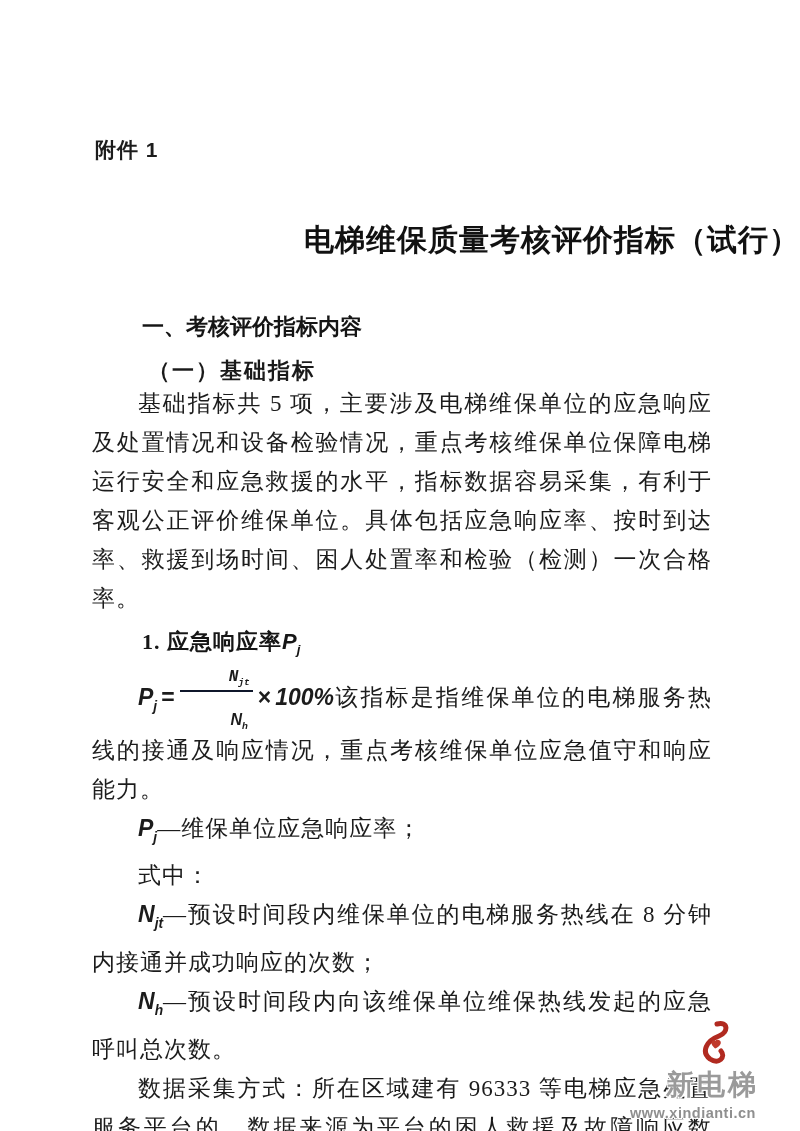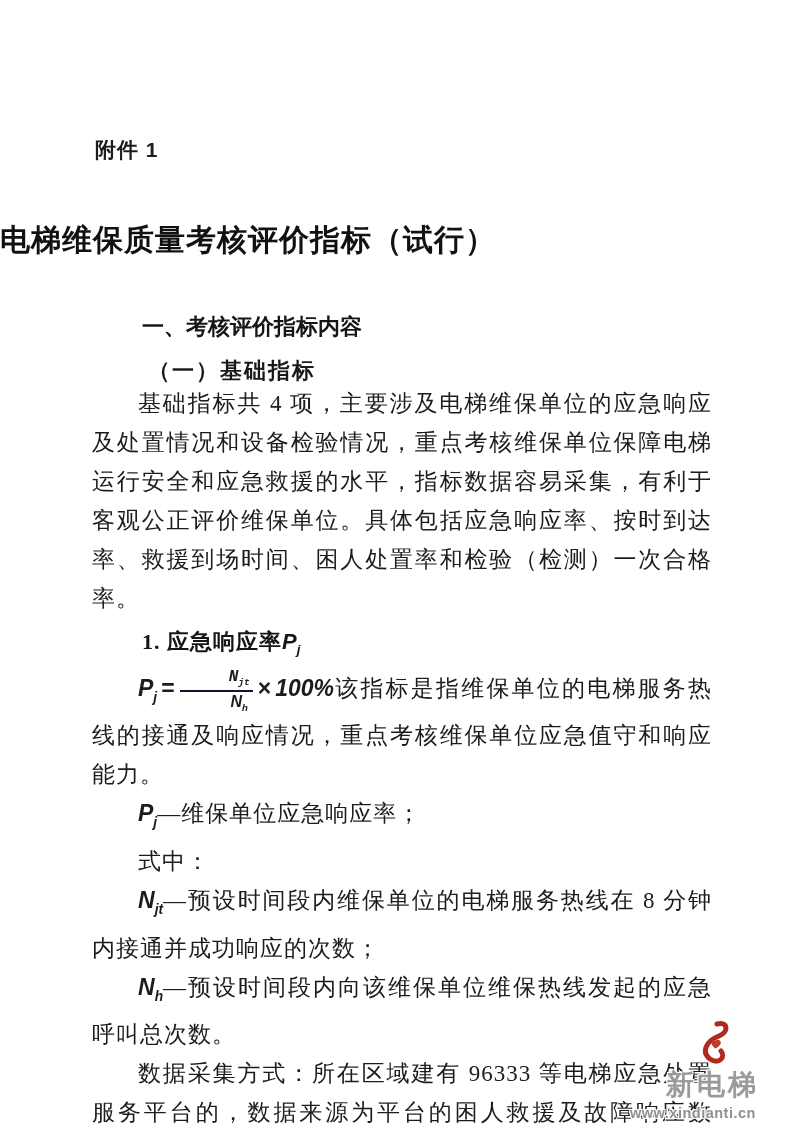--- a/index.html
+++ b/index.html
@@ -8,21 +8,21 @@
     background:#ffffff; color:#1c1c1c; overflow:hidden;
     font-family:"Liberation Serif","DejaVu Serif",serif;
   }
   .attachment {
     position:absolute; top:136px; left:95px;
     font-family:"Liberation Sans","DejaVu Sans",sans-serif;
     font-weight:bold; font-size:21px; letter-spacing:1px;
   }
   .title {
     position:absolute; top:220px; left:0; width:100%; margin:0;
-    text-align:left;
+    text-align:right;
     font-family:"Liberation Sans","DejaVu Sans",sans-serif;
     font-weight:900; font-size:30px; letter-spacing:1px; color:#111;
   }
   .content { position:absolute; top:312px; left:92px; width:620px; }
   .h-sec {
     margin:0 0 0 50px; line-height:30px;
     font-family:"Liberation Sans","DejaVu Sans",sans-serif;
     font-weight:bold; font-size:22px; color:#151515;
   }
   .h-sub {
@@ -48,21 +48,21 @@
   .formula { white-space:nowrap; letter-spacing:0; }
   .formula .eq, .formula .times {
     font-family:"Liberation Sans","DejaVu Sans",sans-serif;
     font-weight:bold; padding:0 4px;
   }
   .frac {
     display:inline-block; vertical-align:middle; text-align:center;
     font-size:16px; line-height:1.15; margin:0 1px;
   }
   .frac .num { display:block; border-bottom:2px solid #0f172a; padding:0 3px 1px;font-family:Liberation Mono, monospace; }
-  .frac .den { display:block; padding-top:1px; }
+  .frac .den { display:block; padding-top:19px; }
   .pct {
     font-family:"Liberation Sans","DejaVu Sans",sans-serif;
     font-style:italic; font-weight:bold;
   }
   .def .sym { font-weight:bold; }
   .watermark {
     position:absolute; right:5px; bottom:10px; width:165px;
     font-family:"Liberation Sans","DejaVu Sans",sans-serif;
     user-select:none;
   }
@@ -86,21 +86,21 @@
   <div class="attachment">附件 1</div>
 
   <h1 class="title">电梯维保质量考核评价指标（试行）</h1>
 
   <div class="content">
 
     <h2 class="h-sec">一、考核评价指标内容</h2>
 
     <h3 class="h-sub">（一）基础指标</h3>
 
-    <p class="body justify indent para1">基础指标共 4 项，主要涉及电梯维保单位的应急响应及处置情况和设备检验情况，重点考核维保单位保障电梯运行安全和应急救援的水平，指标数据容易采集，有利于客观公正评价维保单位。具体包括应急响应率、按时到达率、救援到场时间、困人处置率和检验（检测）一次合格率。</p>
+    <p class="body justify indent para1">基础指标共 5 项，主要涉及电梯维保单位的应急响应及处置情况和设备检验情况，重点考核维保单位保障电梯运行安全和应急救援的水平，指标数据容易采集，有利于客观公正评价维保单位。具体包括应急响应率、按时到达率、救援到场时间、困人处置率和检验（检测）一次合格率。</p>
 
     <h4 class="h-item"><span>1. 应急响应率</span><span class="sym"><span>P</span><sub>j</sub></span></h4>
 
     <p class="body justify indent"><span class="formula"><span class="sym"><span>P</span><sub>j</sub></span><span class="eq">=</span><span class="frac"><span class="num sym"><span>N</span><sub>jt</sub></span><span class="den sym"><span>N</span><sub>h</sub></span></span><span class="times">×</span><span class="pct">100%</span></span><span>该指标是指维保单位的电梯服务热线的接通及响应情况，重点考核维保单位应急值守和响应能力。</span></p>
 
     <p class="body justify indent def"><span class="sym"><span>P</span><sub>j</sub></span><span>—</span><span>维保单位应急响应率；</span></p>
 
     <p class="body indent">式中：</p>
 
     <p class="body justify indent def"><span class="sym"><span>N</span><sub>jt</sub></span><span>—</span><span>预设时间段内维保单位的电梯服务热线在 8 分钟内接通并成功响应的次数；</span></p>

